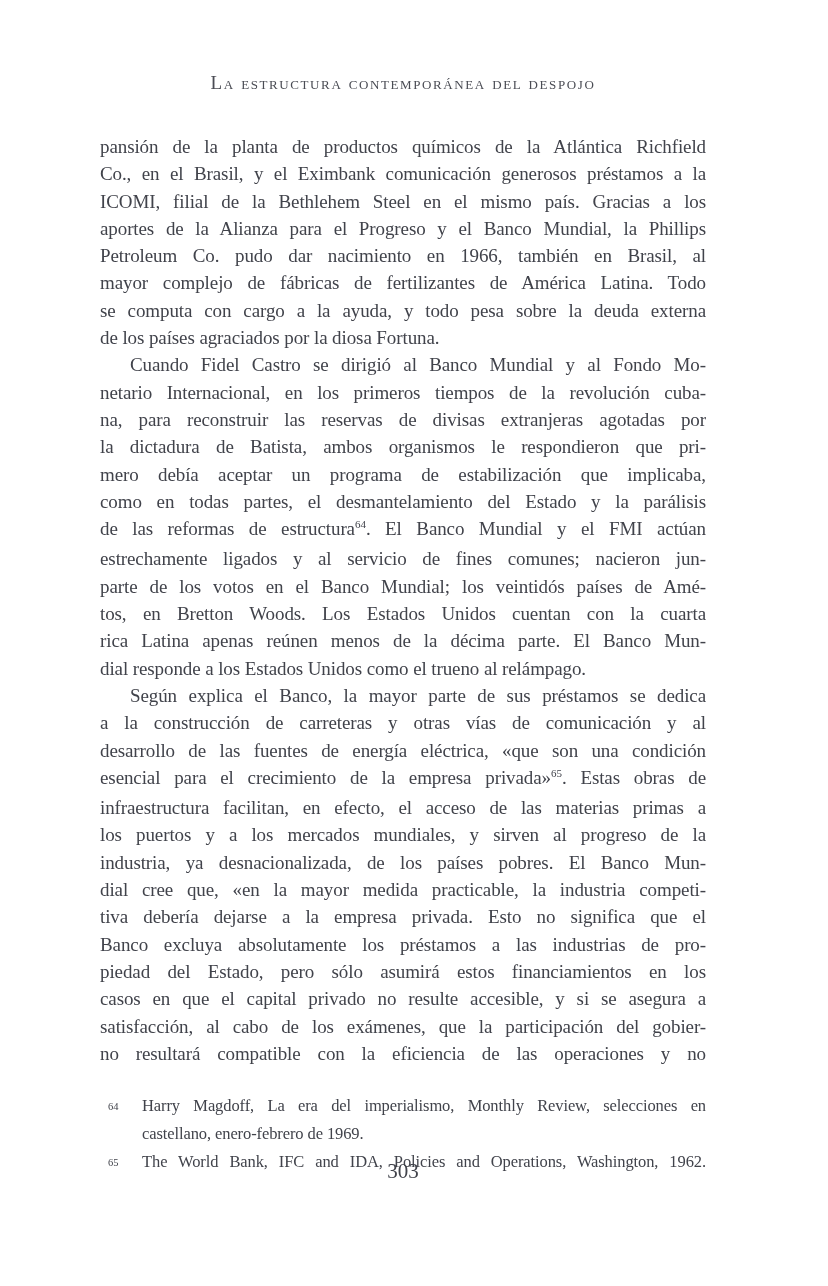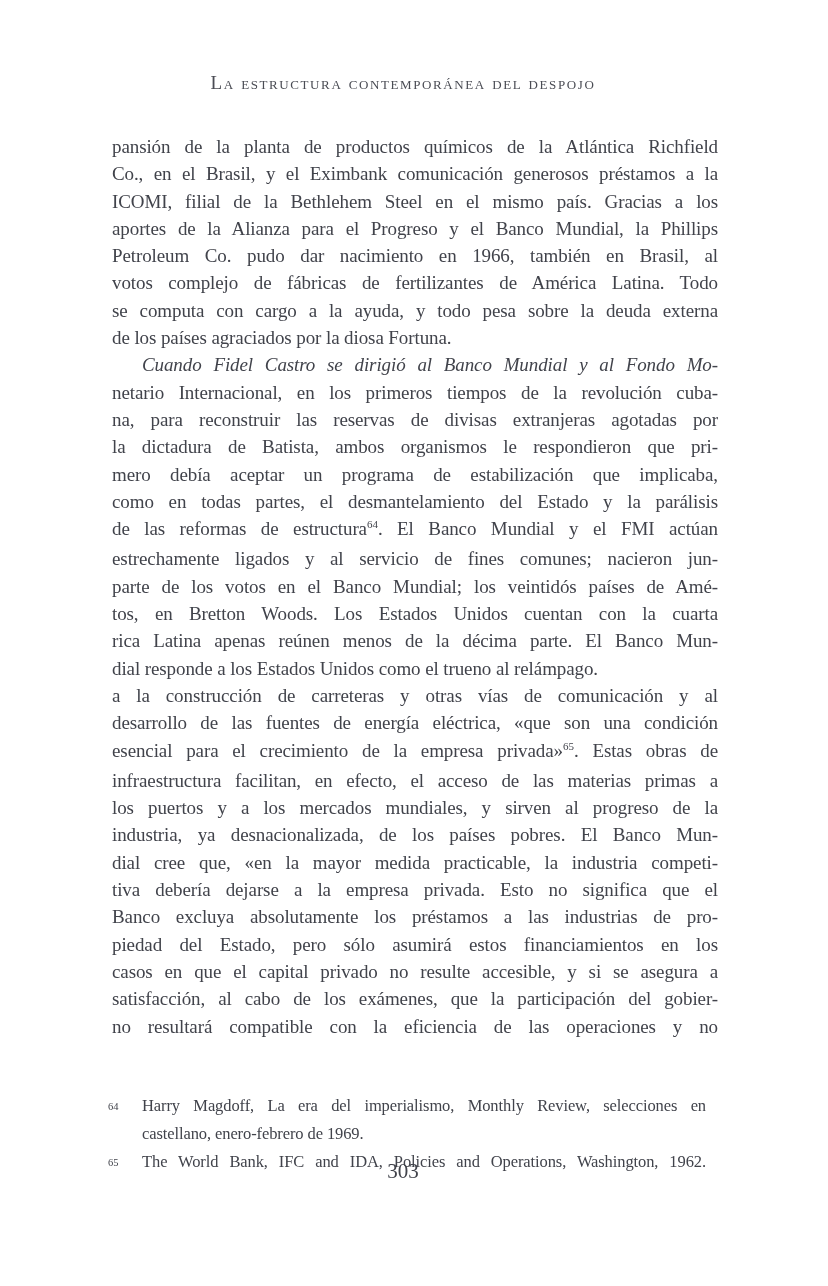--- a/index.html
+++ b/index.html
@@ -23,36 +23,35 @@
     width: 606px;
     text-align: center;
     font-variant: small-caps;
     font-size: 19px;
     letter-spacing: 1.6px;
     color: #4a4c54;
   }
   .body-text {
     position: absolute;
     top: 133px;
-    left: 112px;
+    left: 100px;
     width: 606px;
     font-size: 19px;
     line-height: 27.3px;
     letter-spacing: -0.1px;
   }
   .ln {
     text-align: justify;
     text-align-last: justify;
   }
   .ln.last {
     text-align-last: left;
   }
   .ln.indent {
     text-indent: 30px;
-    font-style: italic;
   }
   .it {
   }
   sup.fnref {
     font-size: 11px;
     letter-spacing: 0;
     vertical-align: baseline;
     position: relative;
     top: -7px;
   }
@@ -99,41 +98,42 @@
   <div class="running-head">La estructura contemporánea del despojo</div>
 
   <div class="body-text">
 
     <div class="para">
       <div class="ln">pansión de la planta de productos químicos de la Atlántica Richfield</div>
       <div class="ln">Co., en el Brasil, y el Eximbank comunicación generosos préstamos a la</div>
       <div class="ln">ICOMI, filial de la Bethlehem Steel en el mismo país. Gracias a los</div>
       <div class="ln">aportes de la Alianza para el Progreso y el Banco Mundial, la Phillips</div>
       <div class="ln">Petroleum Co. pudo dar nacimiento en 1966, también en Brasil, al</div>
-      <div class="ln">votos complejo de fábricas de fertilizantes de América Latina. Todo</div>
+      <div class="ln">mayor complejo de fábricas de fertilizantes de América Latina. Todo</div>
       <div class="ln"><span>se computa con cargo a la </span><span class="it">ayuda</span><span>, y todo pesa sobre la deuda externa</span></div>
       <div class="ln last">de los países agraciados por la diosa Fortuna.</div>
     </div>
 
     <div class="para">
       <div class="ln indent">Cuando Fidel Castro se dirigió al Banco Mundial y al Fondo Mo-</div>
       <div class="ln">netario Internacional, en los primeros tiempos de la revolución cuba-</div>
       <div class="ln">na, para reconstruir las reservas de divisas extranjeras agotadas por</div>
       <div class="ln">la dictadura de Batista, ambos organismos le respondieron que pri-</div>
       <div class="ln">mero debía aceptar un programa de estabilización que implicaba,</div>
       <div class="ln">como en todas partes, el desmantelamiento del Estado y la parálisis</div>
       <div class="ln"><span>de las reformas de estructura</span><sup class="fnref">64</sup><span>. El Banco Mundial y el FMI actúan</span></div>
       <div class="ln">estrechamente ligados y al servicio de fines comunes; nacieron jun-</div>
       <div class="ln">parte de los votos en el Banco Mundial; los veintidós países de Amé-</div>
       <div class="ln">tos, en Bretton Woods. Los Estados Unidos cuentan con la cuarta</div>
       <div class="ln">rica Latina apenas reúnen menos de la décima parte. El Banco Mun-</div>
       <div class="ln last">dial responde a los Estados Unidos como el trueno al relámpago.</div>
     </div>
 
     <div class="para">
+      <div class="ln indent">Según explica el Banco, la mayor parte de sus préstamos se dedica</div>
       <div class="ln">a la construcción de carreteras y otras vías de comunicación y al</div>
       <div class="ln">desarrollo de las fuentes de energía eléctrica, «que son una condición</div>
       <div class="ln"><span>esencial para el crecimiento de la empresa privada»</span><sup class="fnref">65</sup><span>. Estas obras de</span></div>
       <div class="ln">infraestructura facilitan, en efecto, el acceso de las materias primas a</div>
       <div class="ln">los puertos y a los mercados mundiales, y sirven al progreso de la</div>
       <div class="ln">industria, ya desnacionalizada, de los países pobres. El Banco Mun-</div>
       <div class="ln">dial cree que, «en la mayor medida practicable, la industria competi-</div>
       <div class="ln">tiva debería dejarse a la empresa privada. Esto no significa que el</div>
       <div class="ln">Banco excluya absolutamente los préstamos a las industrias de pro-</div>
       <div class="ln">piedad del Estado, pero sólo asumirá estos financiamientos en los</div>

